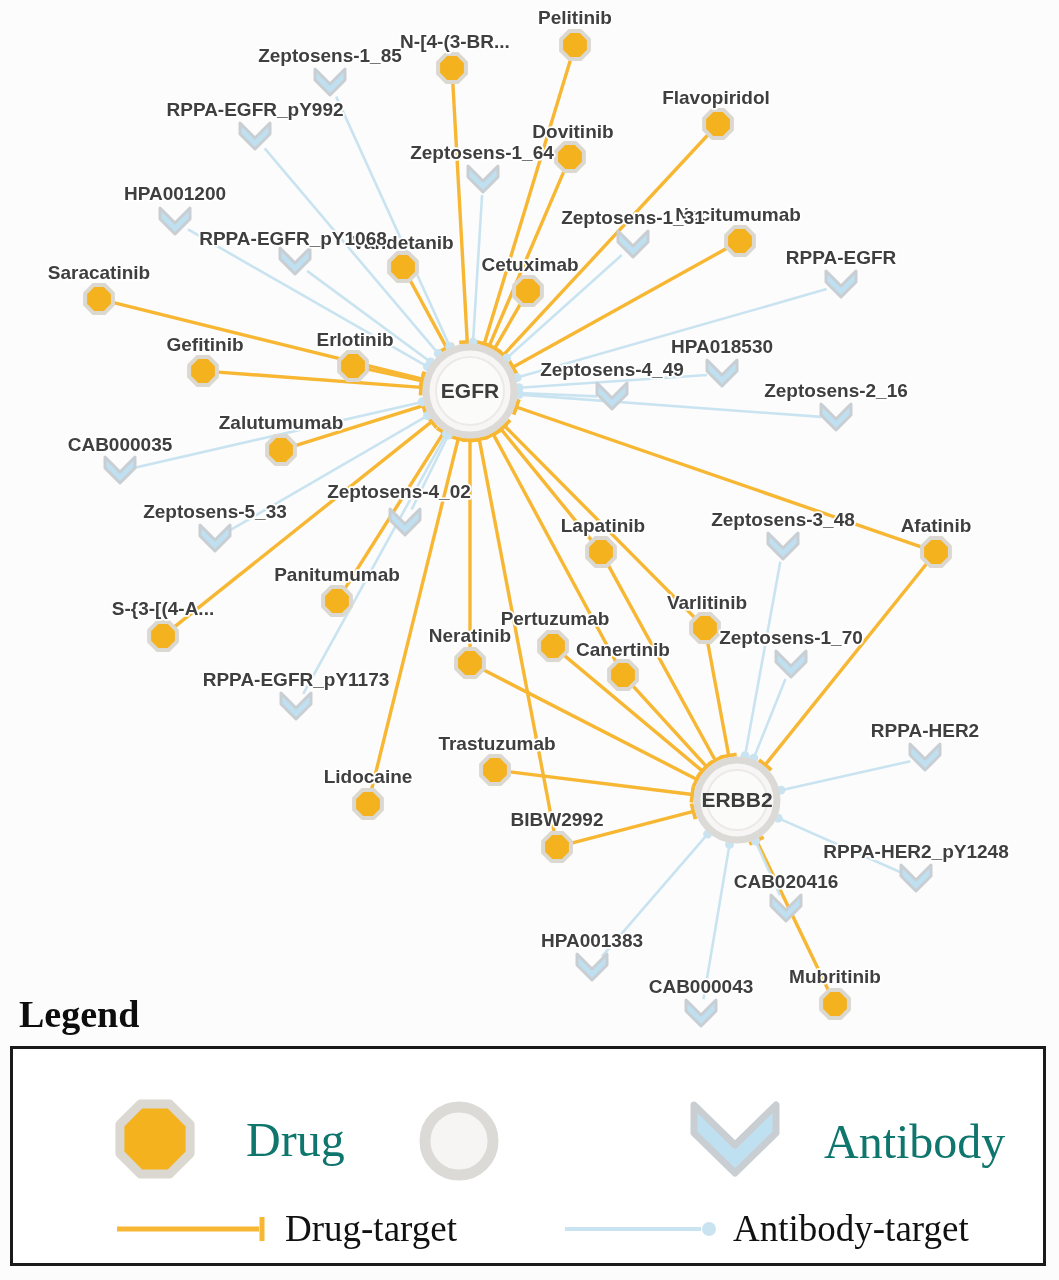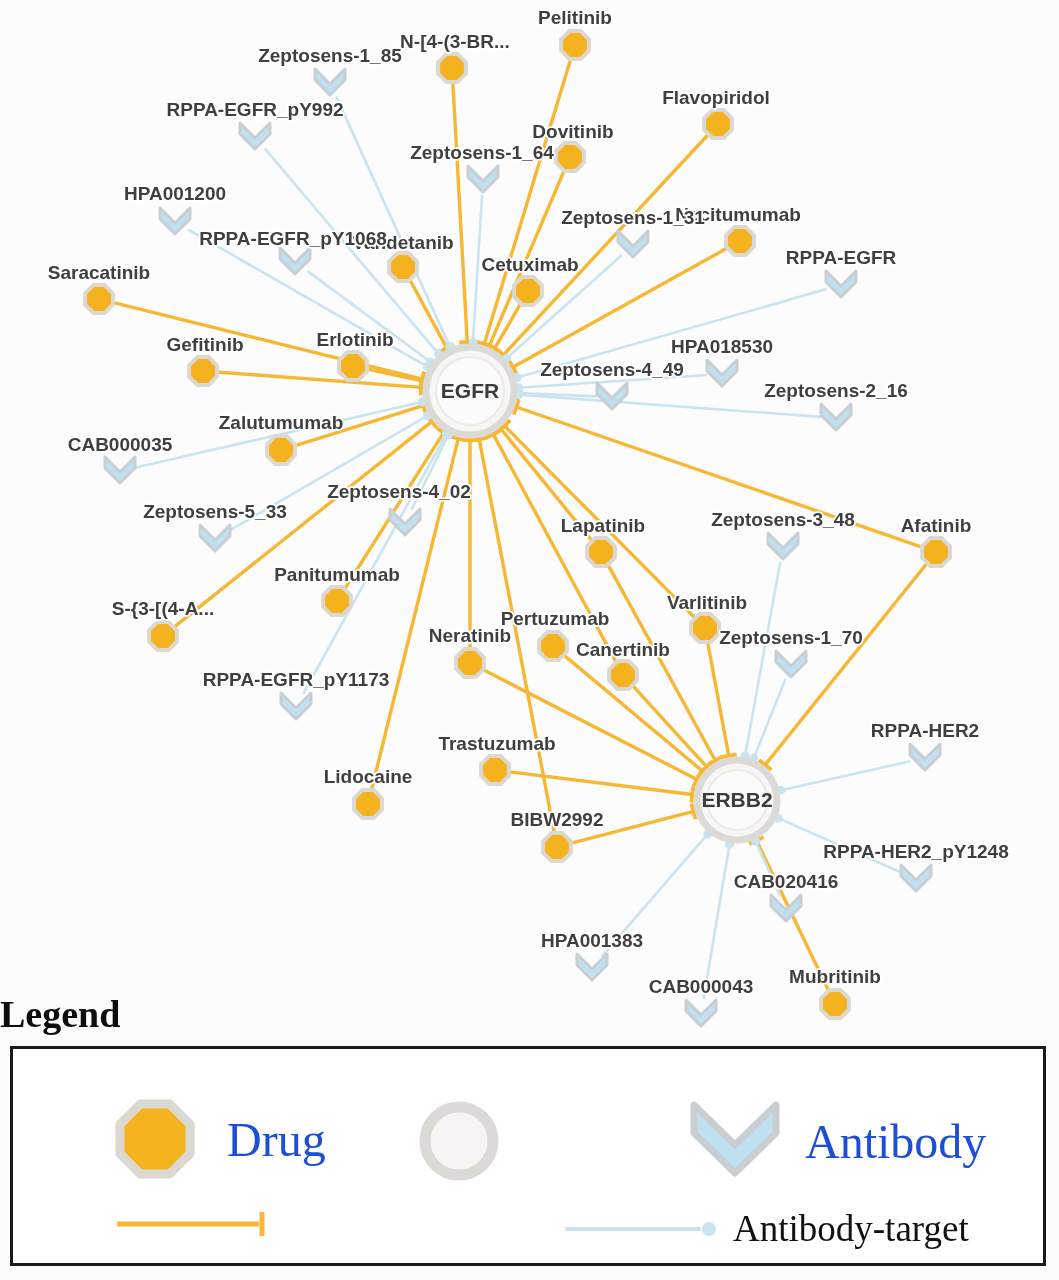--- a/index.html
+++ b/index.html
@@ -16,29 +16,29 @@
   
   .drug-node  { fill:var(--drug-fill); stroke:var(--drug-stroke); stroke-width:4; stroke-linejoin:round; cursor:pointer; }
   .ab-node    { fill:var(--antibody-fill); stroke:var(--antibody-stroke); stroke-width:3; stroke-linejoin:round; cursor:pointer; }
   .gene-outer { fill:var(--gene-fill); stroke:var(--gene-stroke); stroke-width:7; }
   .gene-inner { fill:#FBFBFA; stroke:#ECEAE7; stroke-width:2; }
   .gene-label { font-family:"Liberation Sans",sans-serif; font-size:21px; font-weight:bold; fill:#3C3C3C; text-anchor:middle; }
   .node-label { font-family:"Liberation Sans",sans-serif; font-size:19px; font-weight:bold; fill:var(--label-color);
                 text-anchor:middle; paint-order:stroke; stroke:#FFFFFF; stroke-width:3.5px; stroke-linejoin:round; }
 
   
-  .legend-title { position:absolute; left:0; top:992px; font-family:"Liberation Serif",serif; font-weight:bold; font-size:38px; color:#0d0d0d; }
+  .legend-title { position:absolute; left:19px; top:992px; font-family:"Liberation Serif",serif; font-weight:bold; font-size:38px; color:#0d0d0d; }
   .legend-box   { position:absolute; left:10px; top:1046px; width:1036px; height:220px; border:3.5px solid #1A1A1A; background:#ffffff; }
   .legend-item  { position:absolute; display:flex; align-items:center; }
   .li-drug            { left:90px;  top:40px; }
   .li-gene            { left:398px; top:46px; }
   .li-antibody        { left:672px; top:46px; }
   .li-drug-target     { left:100px; top:158px; }
   .li-antibody-target { left:548px; top:158px;justify-content:center; }
-  .lg-node-label { font-family:"Liberation Serif",serif; font-size:48px; color:#1d4ed8; margin-left:20px; }
+  .lg-node-label { font-family:"Liberation Serif",serif; font-size:48px; color:#0f766e; margin-left:39px; }
   .lg-edge-label { font-family:"Liberation Serif",serif; font-size:37px; color:#111111; margin-left:12px; }
   .lg-oct  { fill:var(--drug-fill); stroke:var(--drug-stroke); stroke-width:9; stroke-linejoin:round; }
   .lg-gene { fill:#F6F5F3; stroke:var(--gene-stroke); stroke-width:11; }
   .lg-ab   { fill:var(--antibody-fill); stroke:var(--antibody-stroke); stroke-width:7; stroke-linejoin:round; }
   .lg-dline { stroke:var(--drug-edge); }
   .lg-aline { stroke:var(--antibody-edge); }
   .lg-adot  { fill:var(--antibody-edge); }
 </style>
 </head>
 <body>
@@ -276,20 +276,21 @@
         <path class="lg-ab" d="M 9 10 L 50 50 L 91 10 L 91 38 L 50 78 L 9 38 Z"></path>
       </svg>
       <span class="lg-node-label">Antibody</span>
     </div>
 
     <div class="legend-item li-drug-target">
       <svg width="160" height="34" viewBox="0 0 160 34">
         <line class="lg-dline" x1="4" y1="17" x2="146" y2="17" stroke-width="5"></line>
         <line class="lg-dline" x1="149" y1="5" x2="149" y2="29" stroke-width="5"></line>
       </svg>
+      <span class="lg-edge-label">Drug-target</span>
     </div>
 
     <div class="legend-item li-antibody-target">
       <svg width="160" height="34" viewBox="0 0 160 34">
         <line class="lg-aline" x1="4" y1="17" x2="140" y2="17" stroke-width="4"></line>
         <circle class="lg-adot" cx="148" cy="17" r="7"></circle>
       </svg>
       <span class="lg-edge-label">Antibody-target</span>
     </div>
 

